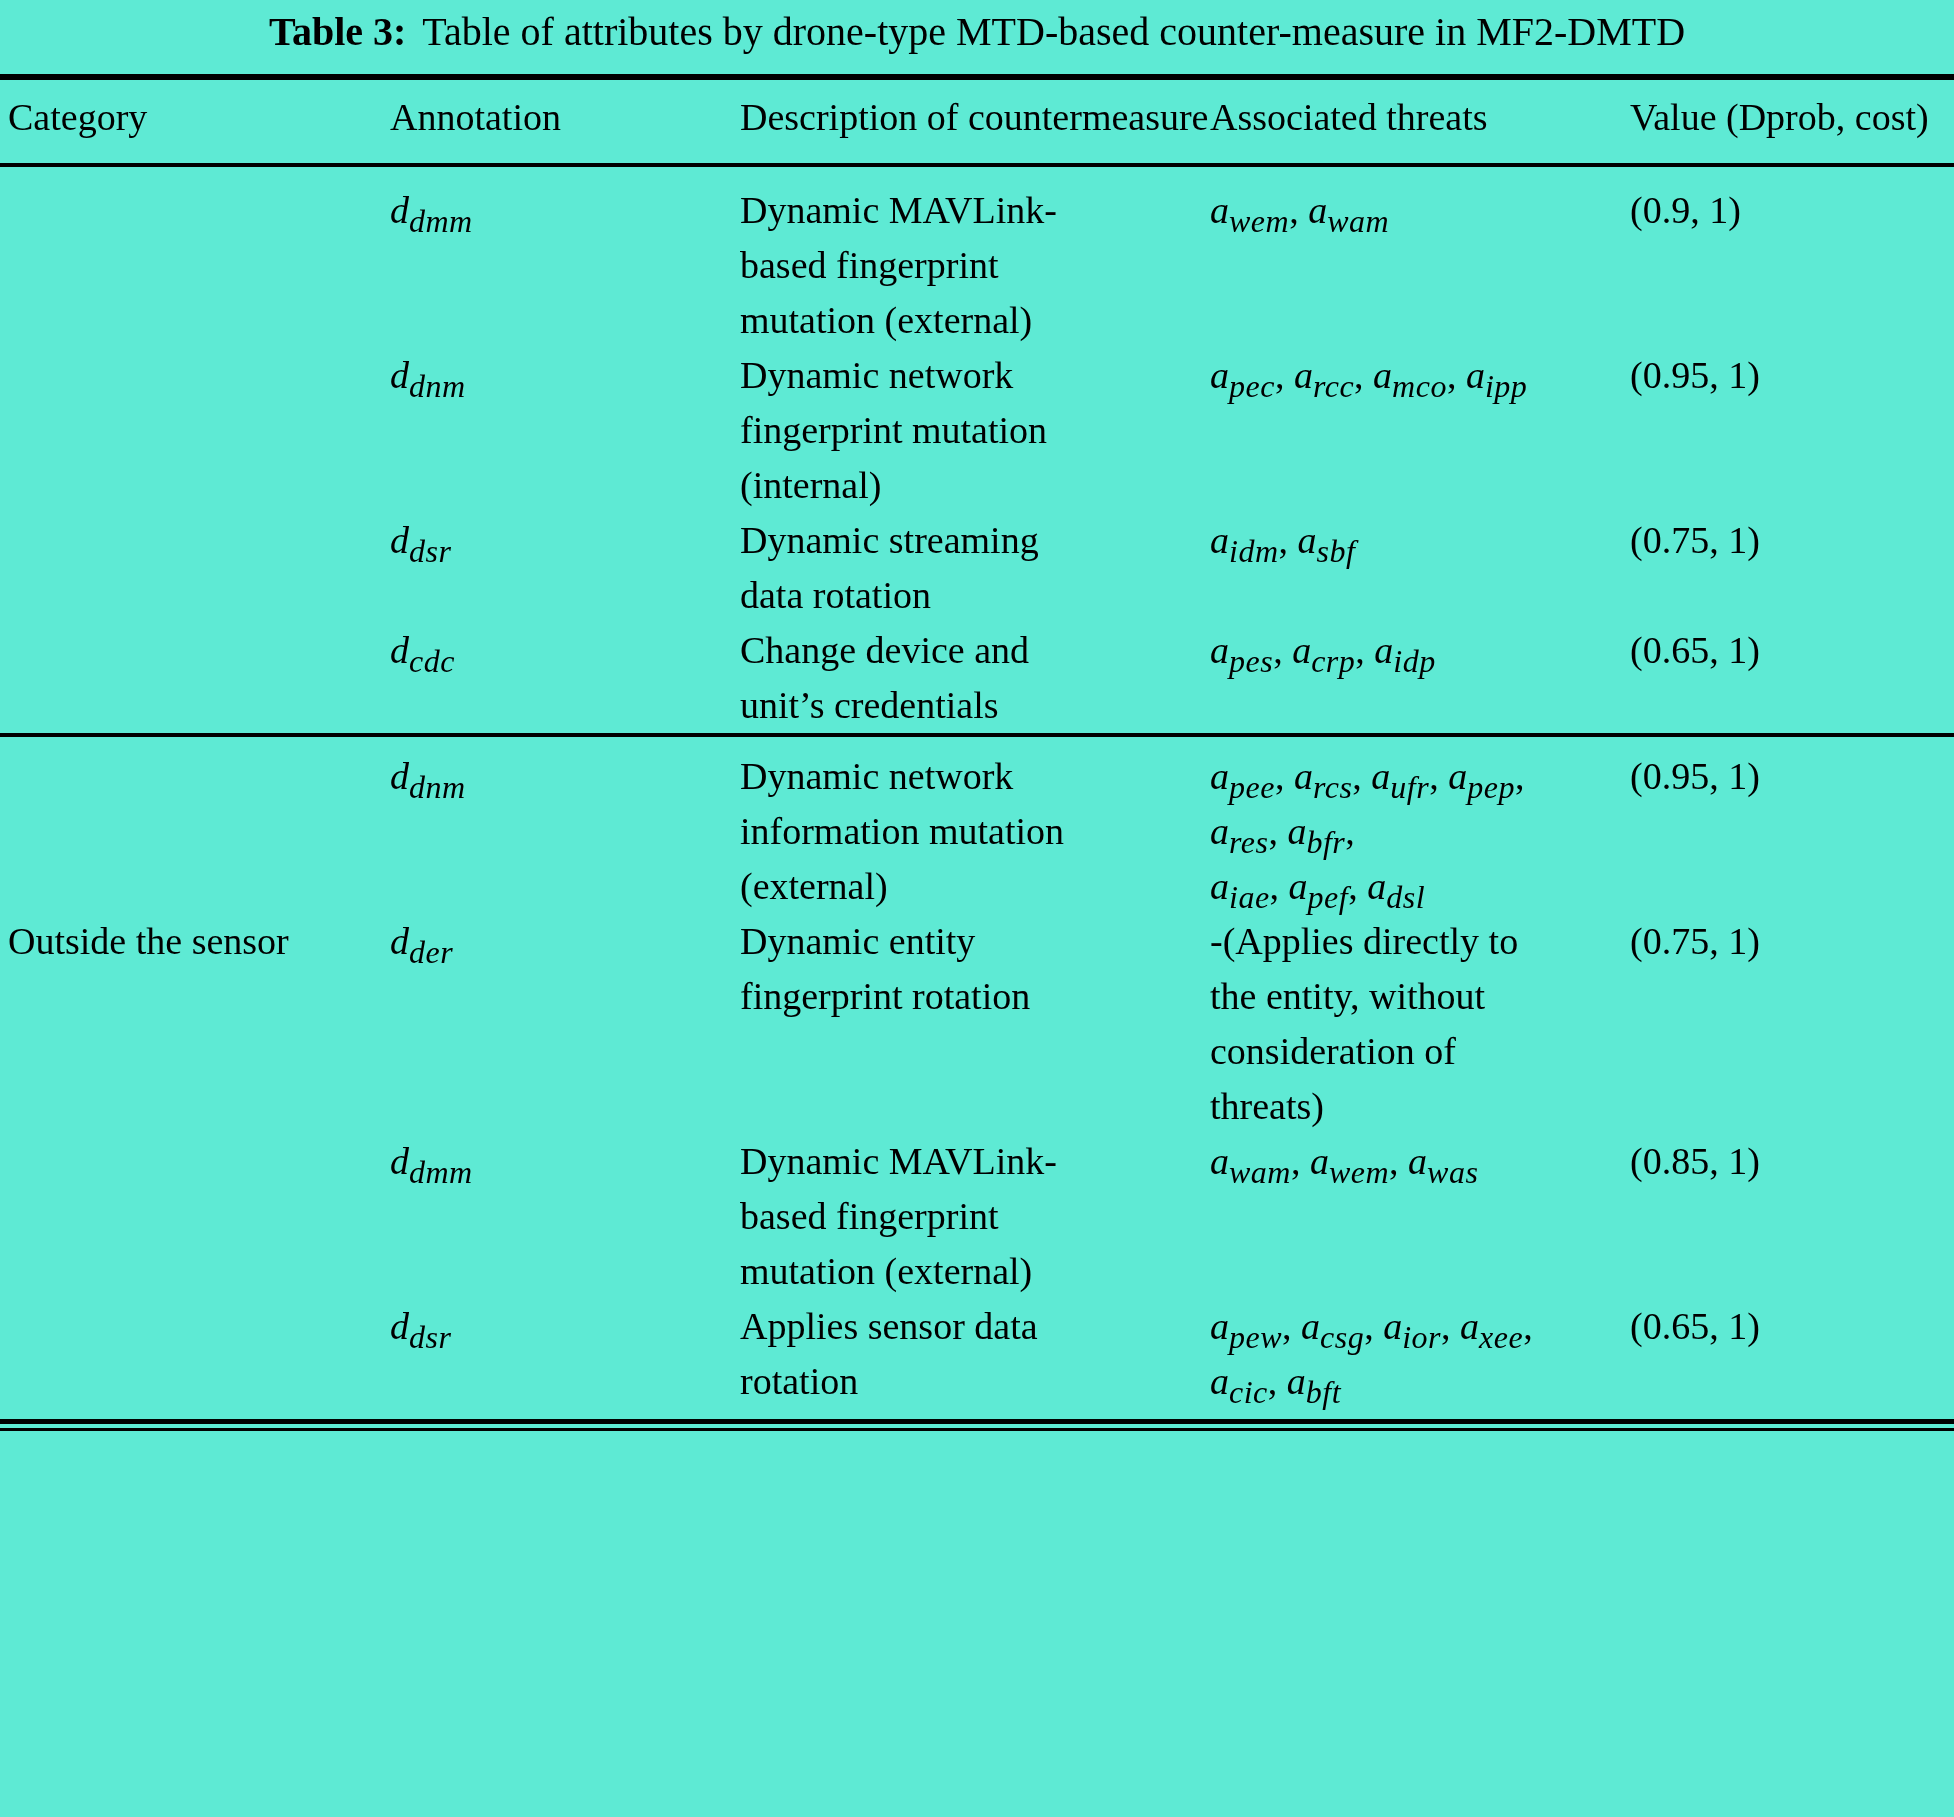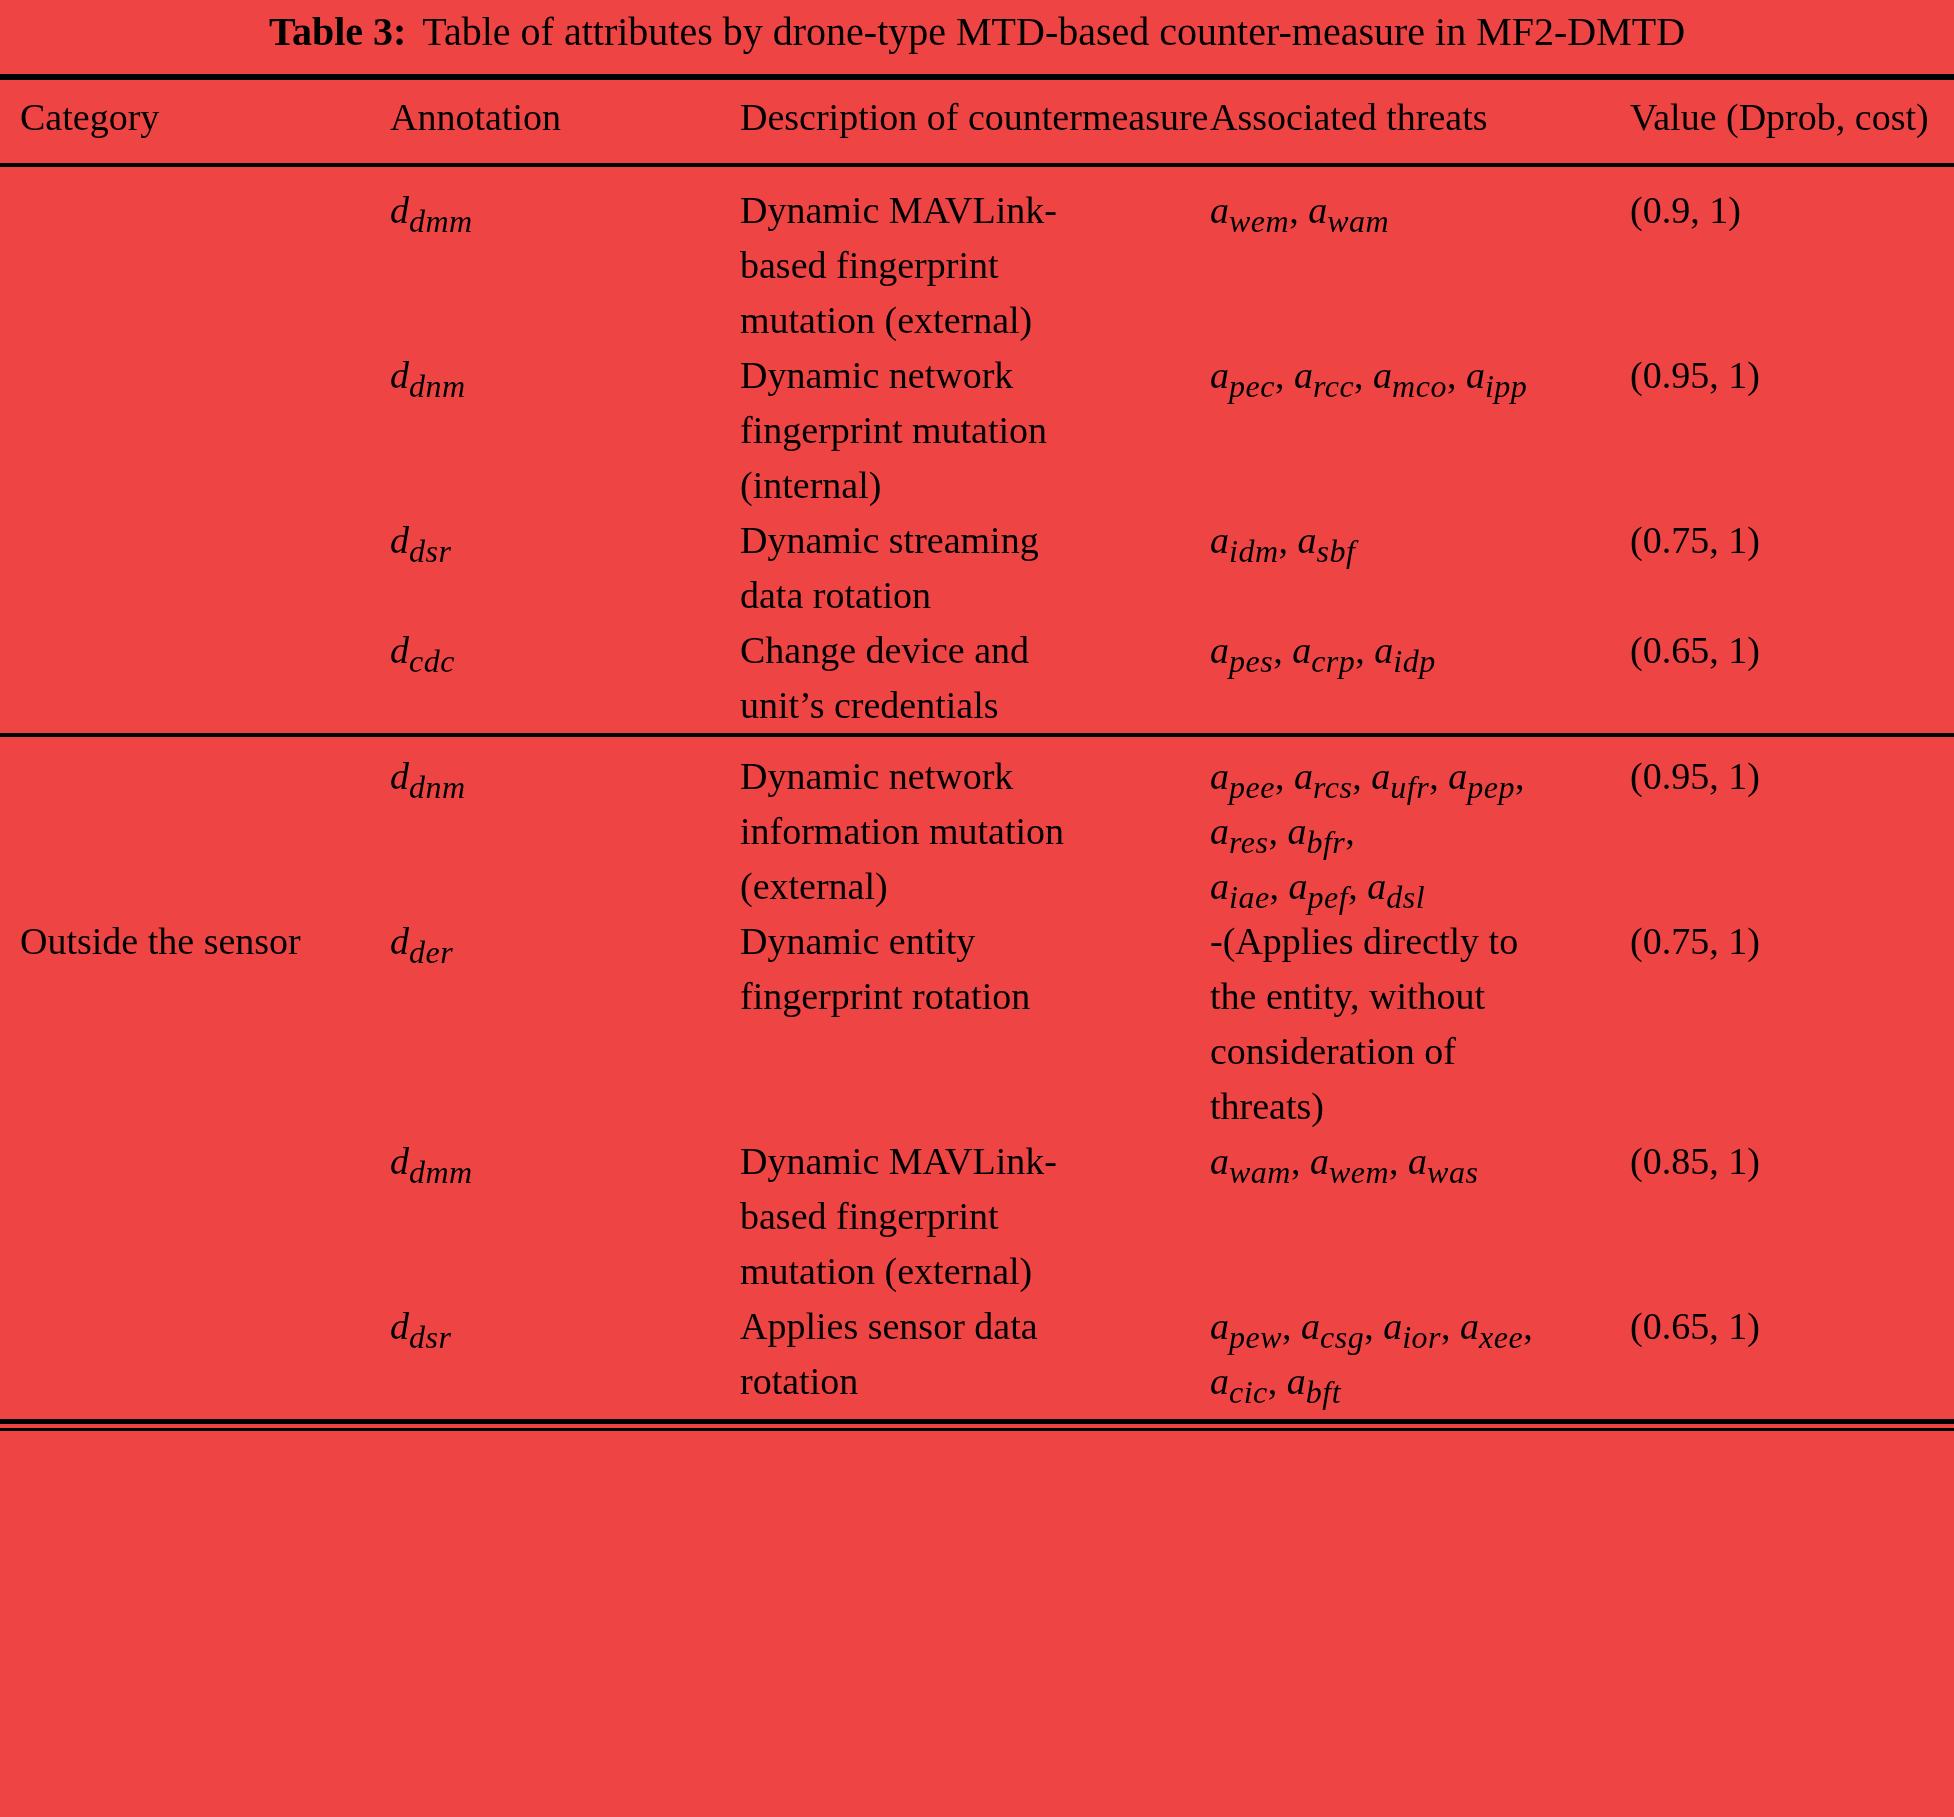--- a/index.html
+++ b/index.html
@@ -5,21 +5,21 @@
   html, body {
     margin: 0;
     padding: 0;
     background: #ffffff;
     color: #000000;
     font-family: "Liberation Serif", serif;
   }
   .page {
     width: 1954px;
     min-height: 1817px;
-    background: #ef4444;
+    background: #5eead4;
     box-sizing: border-box;
   }
   .caption {
     text-align: center;
     font-size: 40px;
     line-height: 56px;
     padding-top: 4px;
     margin-bottom: 14px;
   }
   .caption-label {
@@ -42,21 +42,21 @@
   th, td {
     vertical-align: top;
     text-align: left;
     padding: 0;
     font-weight: normal;
   }
   thead th {
     border-bottom: 4px solid #000;
     padding: 10px 0 18px 0;
   }
-  th.h-category, td.category-cell { padding-left: 20px; }
+  th.h-category, td.category-cell { padding-left: 8px; }
   tr.first-row td { padding-top: 16px; }
   tr.section-start td {
     border-top: 4px solid #000;
     padding-top: 12px;
   }
   tr.last-row td { padding-bottom: 10px; }
   .desc-block { max-width: 360px; }
   .threat-text { max-width: 340px; }
   .math i { font-style: italic; }
   sub {

